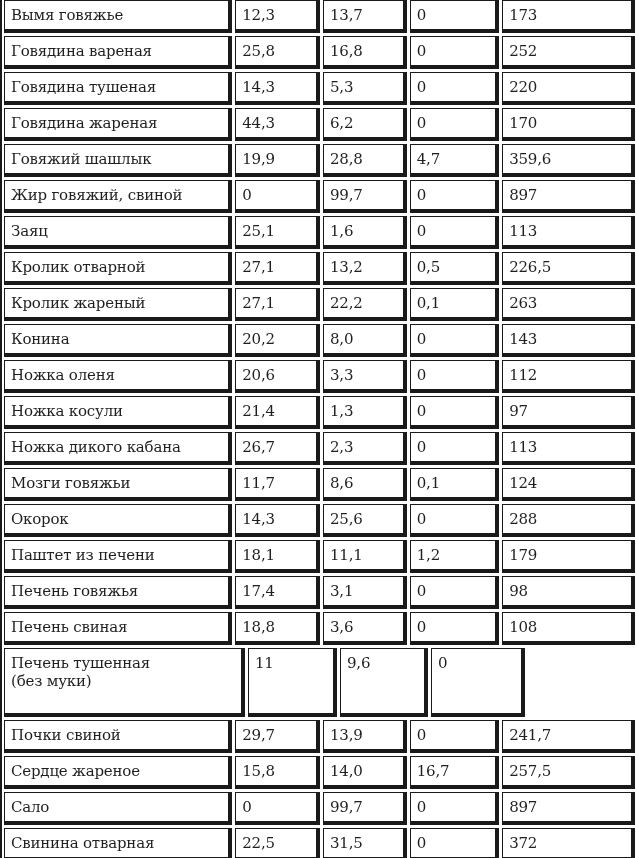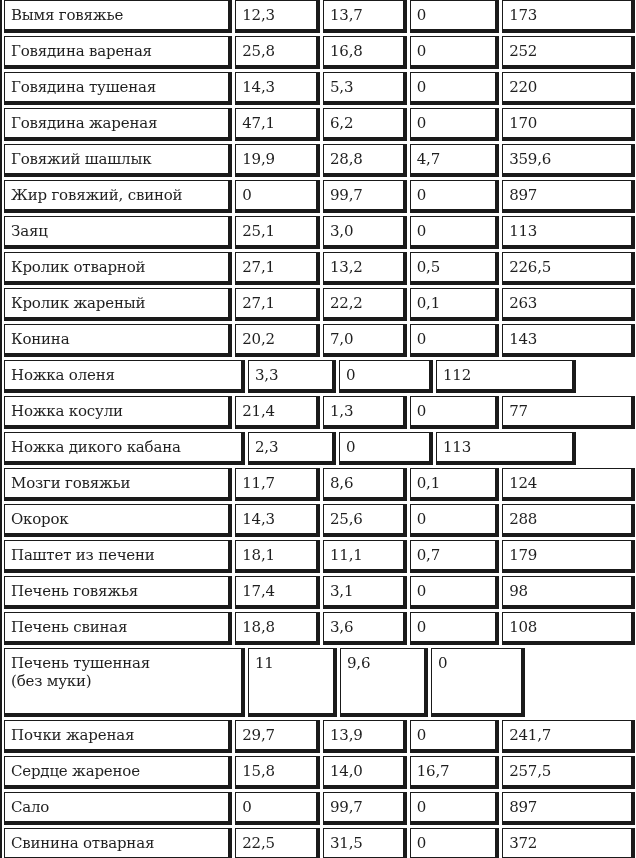--- a/index.html
+++ b/index.html
@@ -65,21 +65,21 @@
   <div class="row">
     <div class="cell c-name">Говядина тушеная</div>
     <div class="cell c-prot">14,3</div>
     <div class="cell c-fat">5,3</div>
     <div class="cell c-carb">0</div>
     <div class="cell c-kcal">220</div>
   </div>
 
   <div class="row">
     <div class="cell c-name">Говядина жареная</div>
-    <div class="cell c-prot">47,1</div>
+    <div class="cell c-prot">44,3</div>
     <div class="cell c-fat">6,2</div>
     <div class="cell c-carb">0</div>
     <div class="cell c-kcal">170</div>
   </div>
 
   <div class="row">
     <div class="cell c-name">Говяжий шашлык</div>
     <div class="cell c-prot">19,9</div>
     <div class="cell c-fat">28,8</div>
     <div class="cell c-carb">4,7</div>
@@ -90,21 +90,21 @@
     <div class="cell c-name">Жир говяжий, свиной</div>
     <div class="cell c-prot">0</div>
     <div class="cell c-fat">99,7</div>
     <div class="cell c-carb">0</div>
     <div class="cell c-kcal">897</div>
   </div>
 
   <div class="row">
     <div class="cell c-name">Заяц</div>
     <div class="cell c-prot">25,1</div>
-    <div class="cell c-fat">3,0</div>
+    <div class="cell c-fat">1,6</div>
     <div class="cell c-carb">0</div>
     <div class="cell c-kcal">113</div>
   </div>
 
   <div class="row">
     <div class="cell c-name">Кролик отварной</div>
     <div class="cell c-prot">27,1</div>
     <div class="cell c-fat">13,2</div>
     <div class="cell c-carb">0,5</div>
     <div class="cell c-kcal">226,5</div>
@@ -114,42 +114,44 @@
     <div class="cell c-name">Кролик жареный</div>
     <div class="cell c-prot">27,1</div>
     <div class="cell c-fat">22,2</div>
     <div class="cell c-carb">0,1</div>
     <div class="cell c-kcal">263</div>
   </div>
 
   <div class="row">
     <div class="cell c-name">Конина</div>
     <div class="cell c-prot">20,2</div>
-    <div class="cell c-fat">7,0</div>
+    <div class="cell c-fat">8,0</div>
     <div class="cell c-carb">0</div>
     <div class="cell c-kcal">143</div>
   </div>
 
   <div class="row">
     <div class="cell c-name">Ножка оленя</div>
+    <div class="cell c-prot">20,6</div>
     <div class="cell c-fat">3,3</div>
     <div class="cell c-carb">0</div>
     <div class="cell c-kcal">112</div>
   </div>
 
   <div class="row">
     <div class="cell c-name">Ножка косули</div>
     <div class="cell c-prot">21,4</div>
     <div class="cell c-fat">1,3</div>
     <div class="cell c-carb">0</div>
-    <div class="cell c-kcal">77</div>
+    <div class="cell c-kcal">97</div>
   </div>
 
   <div class="row">
     <div class="cell c-name">Ножка дикого кабана</div>
+    <div class="cell c-prot">26,7</div>
     <div class="cell c-fat">2,3</div>
     <div class="cell c-carb">0</div>
     <div class="cell c-kcal">113</div>
   </div>
 
   <div class="row">
     <div class="cell c-name">Мозги говяжьи</div>
     <div class="cell c-prot">11,7</div>
     <div class="cell c-fat">8,6</div>
     <div class="cell c-carb">0,1</div>
@@ -161,21 +163,21 @@
     <div class="cell c-prot">14,3</div>
     <div class="cell c-fat">25,6</div>
     <div class="cell c-carb">0</div>
     <div class="cell c-kcal">288</div>
   </div>
 
   <div class="row">
     <div class="cell c-name">Паштет из печени</div>
     <div class="cell c-prot">18,1</div>
     <div class="cell c-fat">11,1</div>
-    <div class="cell c-carb">0,7</div>
+    <div class="cell c-carb">1,2</div>
     <div class="cell c-kcal">179</div>
   </div>
 
   <div class="row">
     <div class="cell c-name">Печень говяжья</div>
     <div class="cell c-prot">17,4</div>
     <div class="cell c-fat">3,1</div>
     <div class="cell c-carb">0</div>
     <div class="cell c-kcal">98</div>
   </div>
@@ -190,21 +192,21 @@
 
   <div class="row tall">
     <div class="cell c-name">Печень тушенная
 (без муки)</div>
     <div class="cell c-prot">11</div>
     <div class="cell c-fat">9,6</div>
     <div class="cell c-carb">0</div>
   </div>
 
   <div class="row">
-    <div class="cell c-name">Почки жареная</div>
+    <div class="cell c-name">Почки свиной</div>
     <div class="cell c-prot">29,7</div>
     <div class="cell c-fat">13,9</div>
     <div class="cell c-carb">0</div>
     <div class="cell c-kcal">241,7</div>
   </div>
 
   <div class="row">
     <div class="cell c-name">Сердце жареное</div>
     <div class="cell c-prot">15,8</div>
     <div class="cell c-fat">14,0</div>

